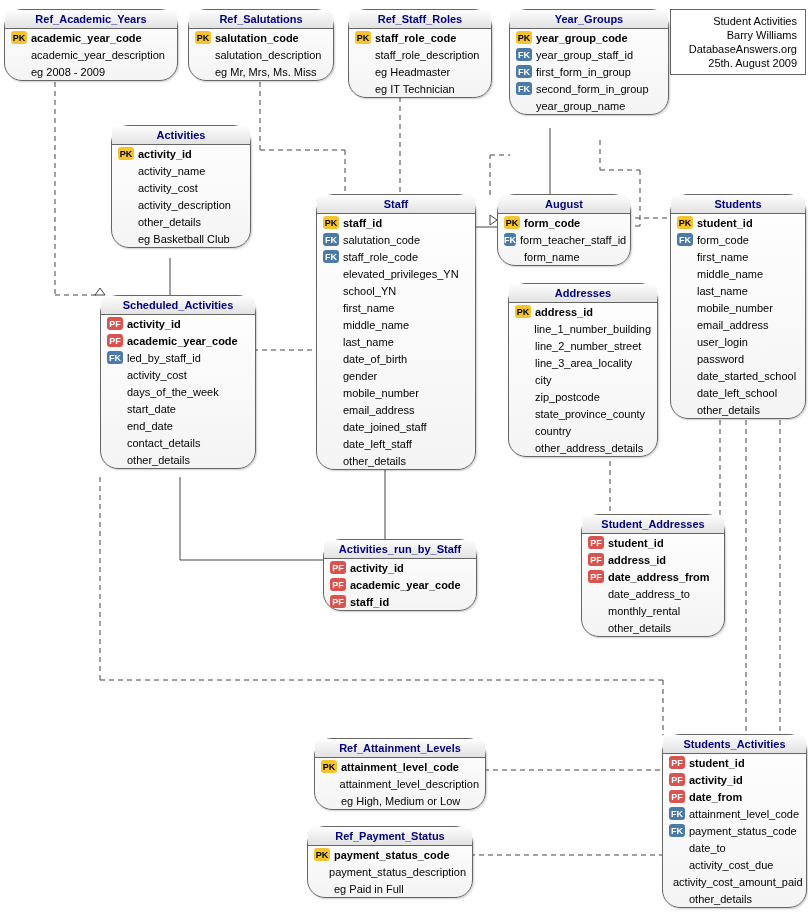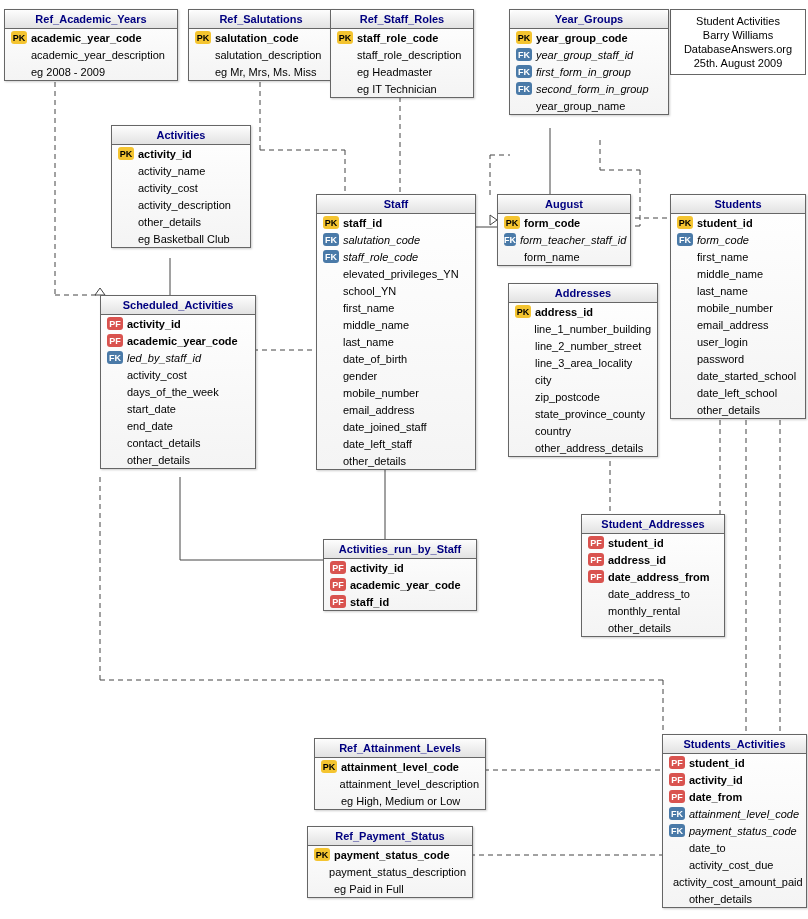--- a/index.html
+++ b/index.html
@@ -1,26 +1,26 @@
 <!DOCTYPE html>
 <html><head>
 <meta charset="utf-8">
 <style>
 body{margin:0;font-family:Arial,sans-serif;font-size:11px;background:#fff;position:relative;width:808px;height:919px}
-.entity{position:absolute;border:1px solid #666;border-radius:0;background:linear-gradient(#fff,#f4f4f4);box-shadow:1px 1px 2px rgba(0,0,0,.2)}
+.entity{position:absolute;border:1px solid #666;border-radius:18px;background:linear-gradient(#fff,#f4f4f4);box-shadow:1px 1px 2px rgba(0,0,0,.2)}
 .entity-header{background:linear-gradient(#fdfdfd,#e2e2e2);border-bottom:1px solid #666;border-radius:6px 6px 0 0;padding:3px 8px;text-align:center;font-weight:bold;color:#000080}
 .entity-body{padding:0}
 .attr{display:flex;align-items:center;padding:1px 6px;min-height:15px}
 .key{width:16px;height:13px;margin-right:4px;display:inline-flex;align-items:center;justify-content:center;font-size:9px;font-weight:bold;border-radius:3px}
 .pk{background:#f4c430;color:#000}
 .fk{background:#4a7aa8;color:#fff}
 .pf{background:#d9534f;color:#fff}
 .bold{font-weight:bold}
-.italic{font-style:italic}
-.info{position:absolute;border:1px solid #666;padding:4px 8px;text-align:center;font-size:11px;line-height:14px}
+.italic{}
+.info{position:absolute;border:1px solid #666;padding:4px 8px;text-align:right;font-size:11px;line-height:14px}
 svg.connectors{position:absolute;top:0;left:0;width:808px;height:919px;pointer-events:none}
 svg line,svg path{stroke:#444;stroke-width:1;fill:none}
 svg .dashed{stroke-dasharray:5 4}
 </style>
 </head>
 <body>
 
 <svg class="connectors">
 <line x1="55" y1="82" x2="55" y2="295" class="dashed"></line>
     <line x1="55" y1="295" x2="100" y2="295" class="dashed"></line>
@@ -89,21 +89,21 @@
       <div class="attr">
         <span class="key"></span>
         <span>salutation_description</span>
       </div>
       <div class="attr">
         <span class="key"></span>
         <span>eg Mr, Mrs, Ms. Miss</span>
       </div>
     </div>
   </div>
-<div class="entity" style="left:330px;top:9px;width:142px">
+<div class="entity" style="left:348px;top:9px;width:142px">
     <div class="entity-header">Ref_Staff_Roles</div>
     <div class="entity-body">
       <div class="attr">
         <span class="key pk">PK</span>
         <span class="bold">staff_role_code</span>
       </div>
       <div class="attr">
         <span class="key"></span>
         <span>staff_role_description</span>
       </div>

